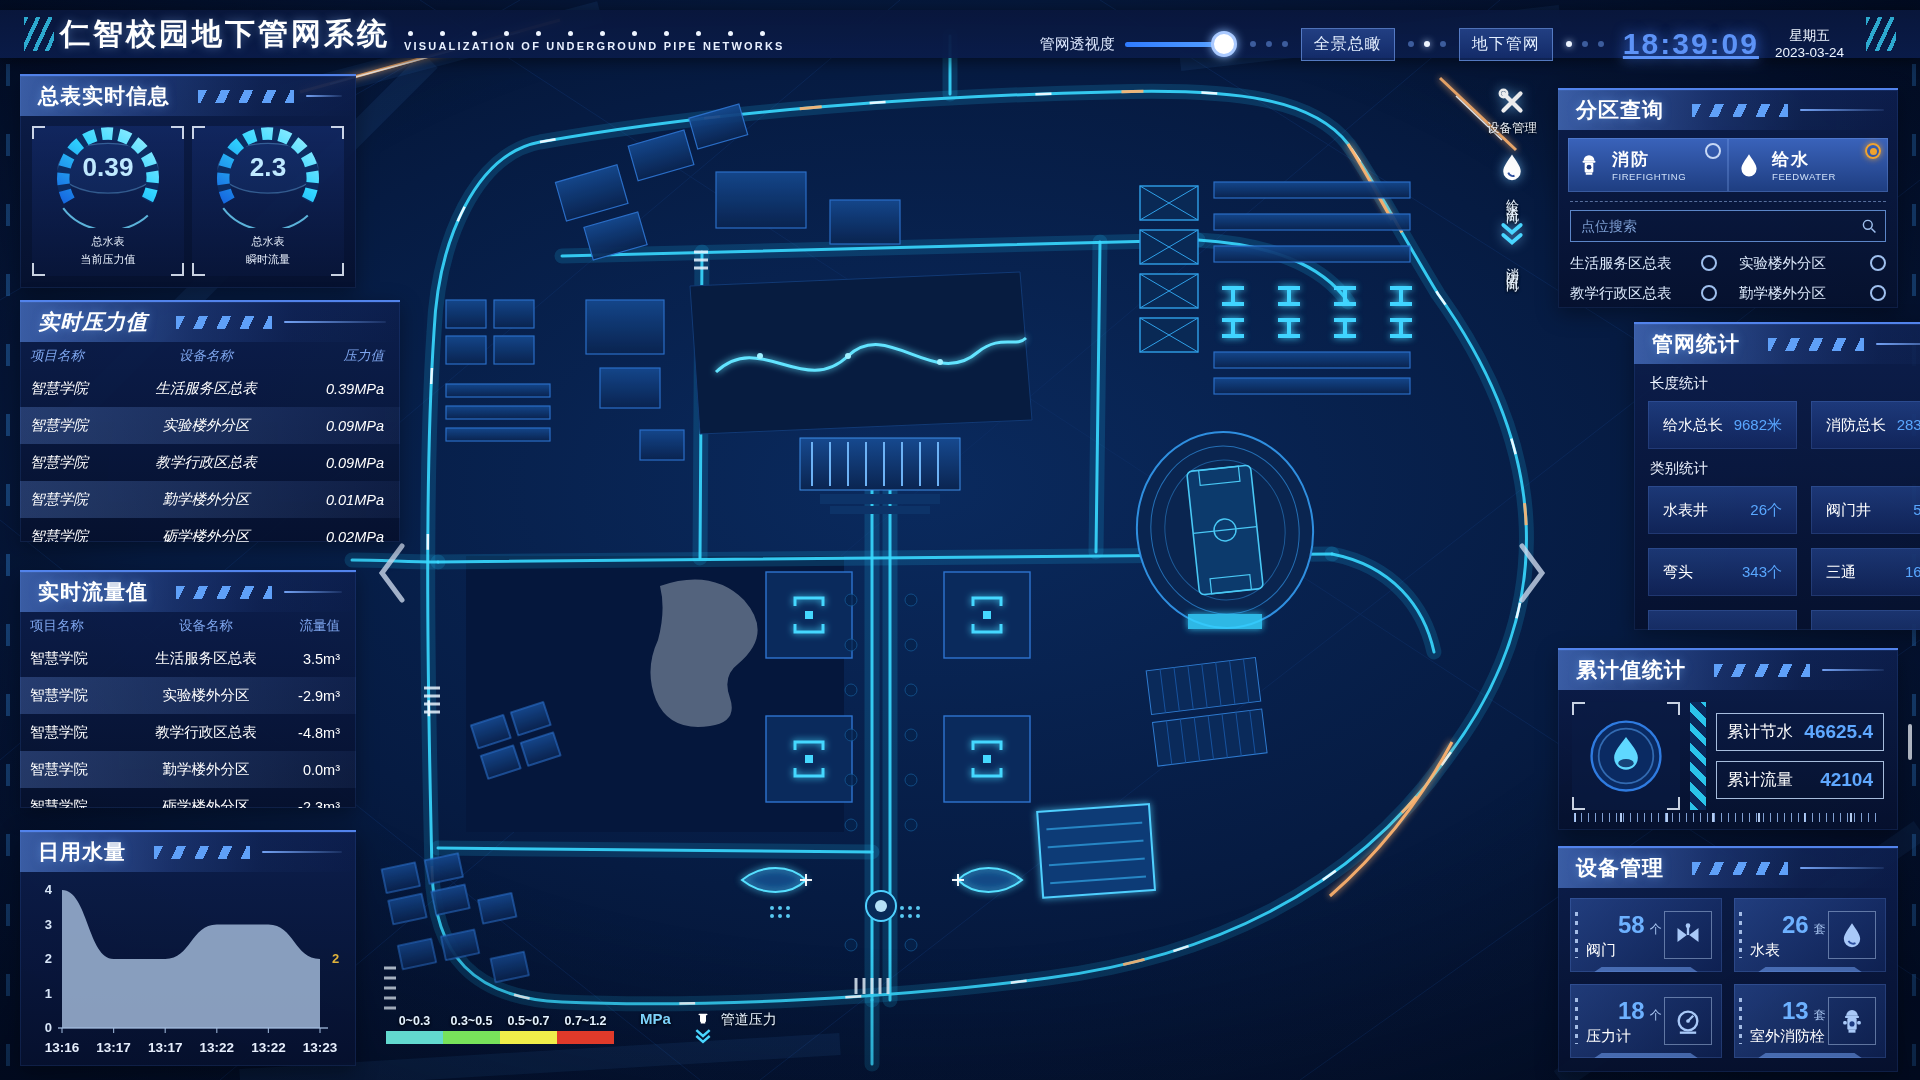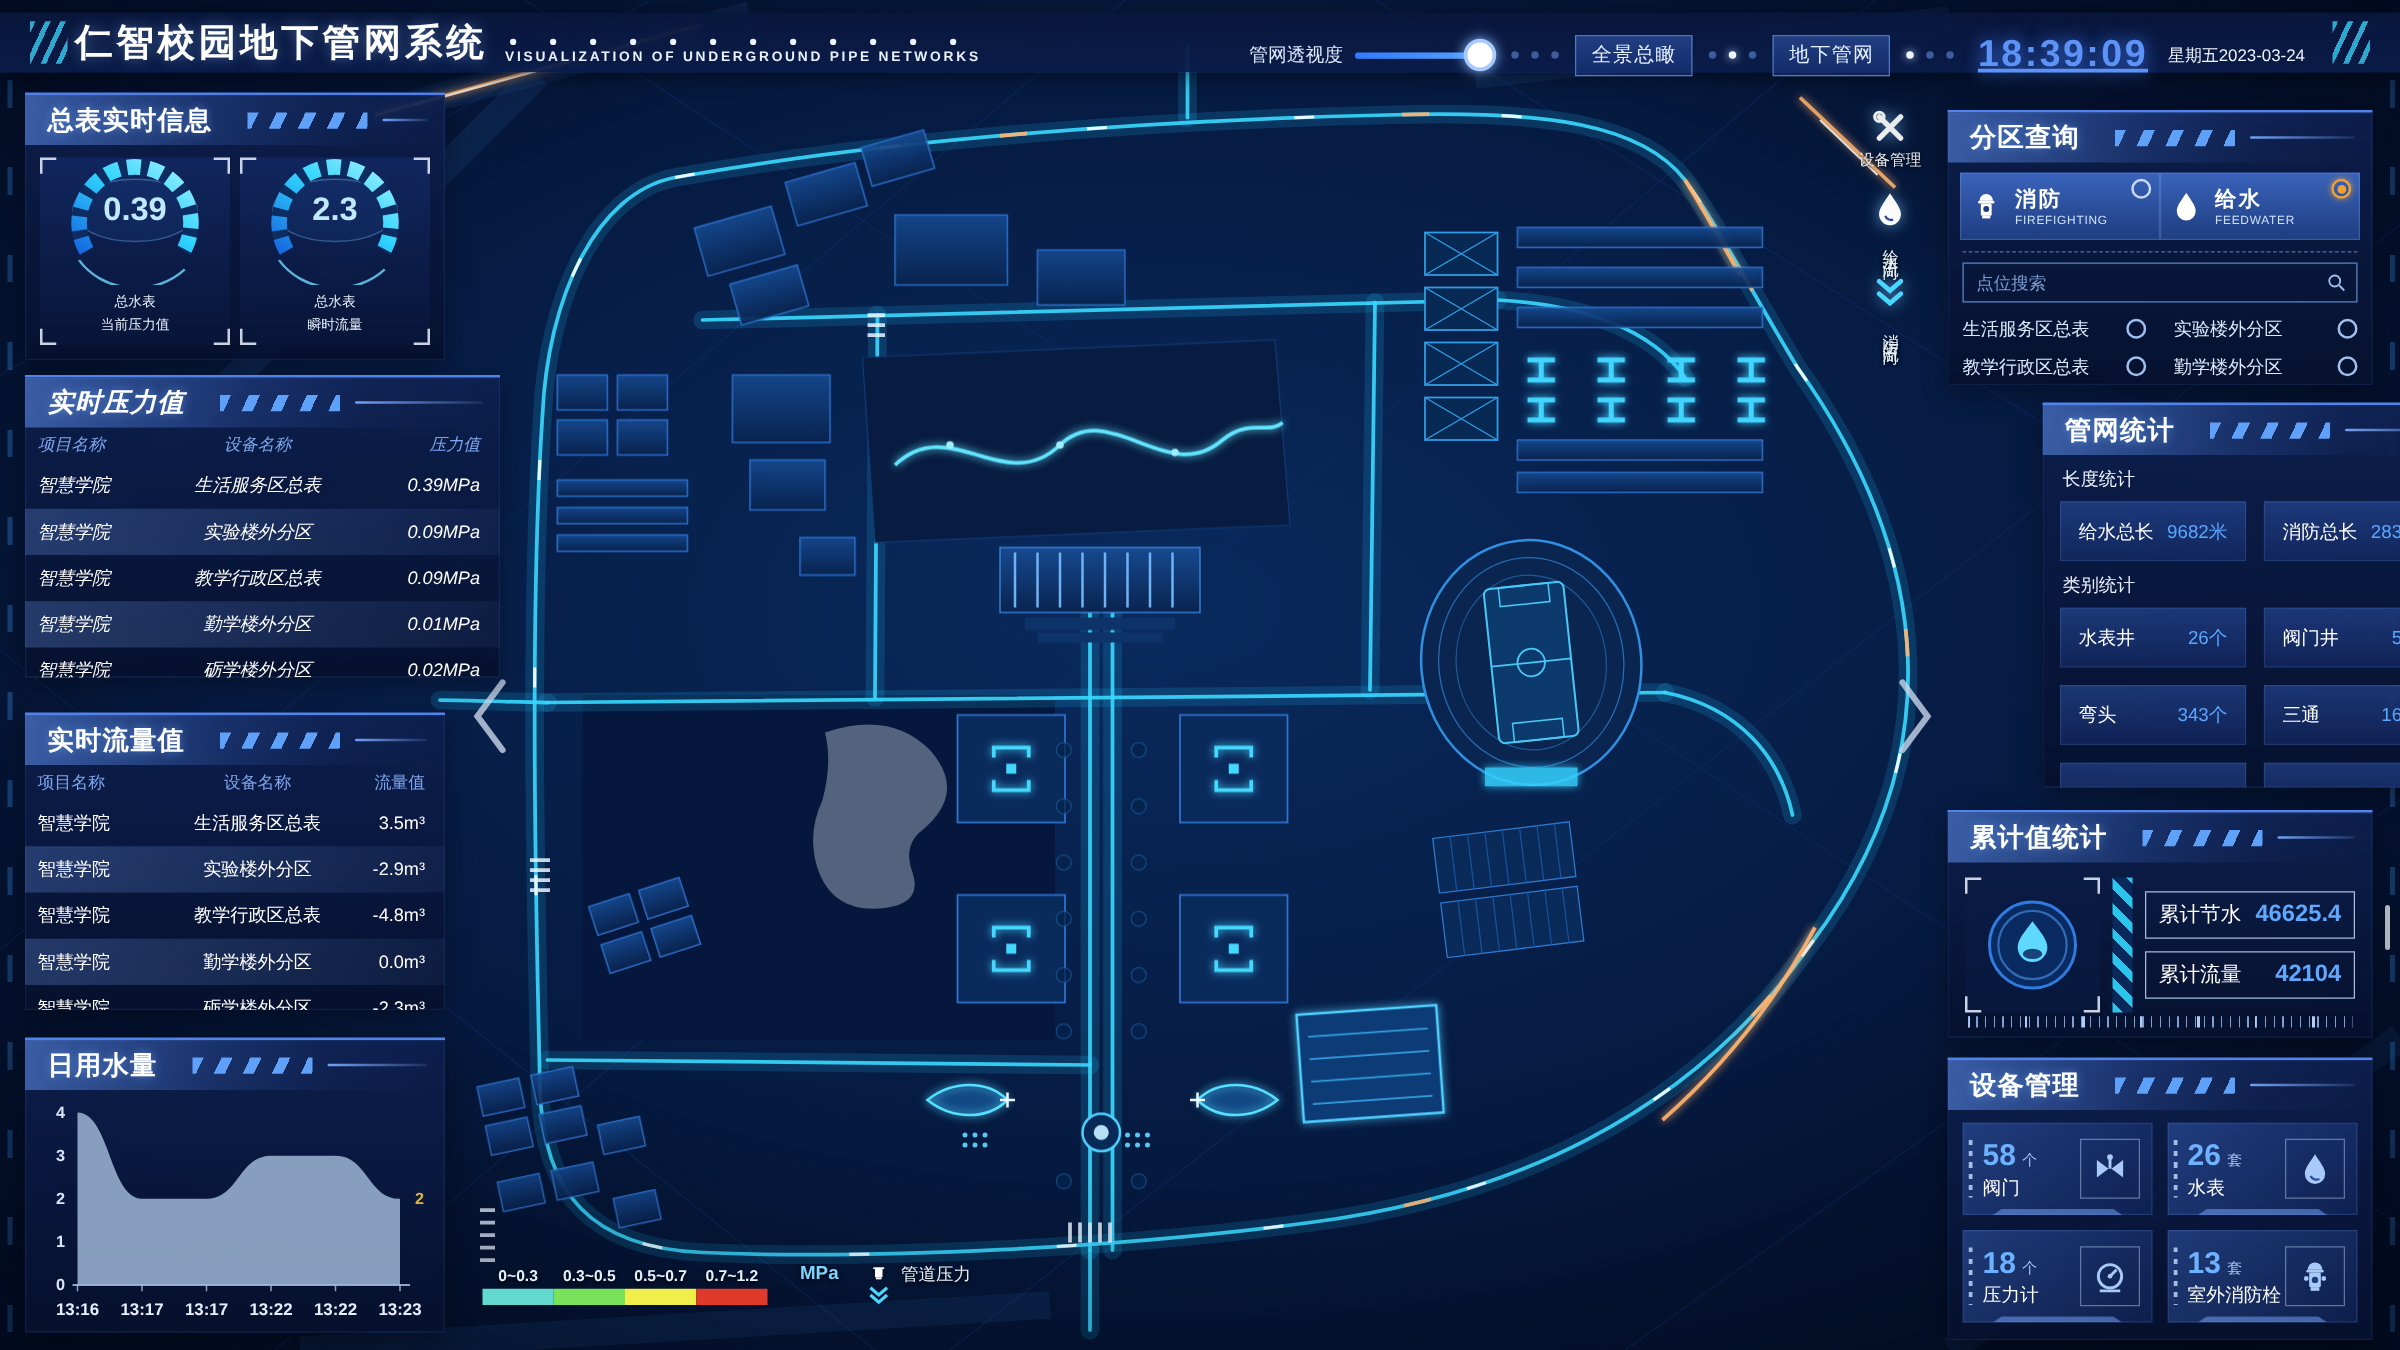--- a/index.html
+++ b/index.html
@@ -30,21 +30,21 @@
           width:20px;height:20px;border-radius:50%;background:#fff;border:3px solid #a9c9ff;
           box-shadow:0 0 10px rgba(140,190,255,.95);}
   .dg{display:flex;gap:10px;margin:0 13px;align-items:center;}
   .dg i{width:6px;height:6px;border-radius:50%;background:#3c5c9c;}
   .dg i.on{background:#eef5ff;box-shadow:0 0 7px #bcd6ff;}
   .hbtn{font-family:inherit;font-size:16px;color:#e4efff;letter-spacing:1px;cursor:pointer;
           background:linear-gradient(180deg,rgba(64,110,210,.45),rgba(30,60,140,.45));
           border:1px solid rgba(130,175,255,.55);padding:5px 12px;}
   .clock-time{font-size:30px;font-weight:700;letter-spacing:2px;color:#5d93f7;margin:0 16px 0 6px;
           text-shadow:0 0 14px rgba(70,130,255,.85);text-decoration:underline;}
-  .datecol{display:flex;flex-direction:row;align-items:center;font-size:13.5px;line-height:17px;
+  .datecol{display:flex;flex-direction:column;align-items:center;font-size:13.5px;line-height:17px;
           color:#eef5ff;margin-right:10px;}
 
   
   .rail{position:absolute;top:64px;bottom:0;width:4px;z-index:1;opacity:.65;
         background:repeating-linear-gradient(180deg,rgba(60,160,255,.55) 0 22px,transparent 22px 70px);}
   .rail.left{left:6px;} .rail.right{right:4px;}
   .vbar{position:absolute;right:8px;top:724px;width:4px;height:36px;background:#eef5ff;border-radius:2px;z-index:1;}
 
   
   .panel{position:absolute;z-index:2;overflow:hidden;border-top:2px solid rgba(86,138,245,.95);
@@ -129,21 +129,21 @@
   .p-dev{left:1558px;top:846px;width:340px;height:224px;}
   .dgrid{display:grid;grid-template-columns:1fr 1fr;gap:12px;padding:10px 12px 0;}
   .dcard{position:relative;height:74px;display:flex;align-items:center;justify-content:space-between;
        padding:0 10px 0 16px;cursor:pointer;
        background:linear-gradient(135deg,rgba(58,100,190,.48),rgba(18,40,98,.58));
        box-shadow:inset 0 0 0 1px rgba(110,156,240,.2);}
   .dcard::before{content:"";position:absolute;left:5px;top:14px;bottom:14px;width:3px;opacity:.85;
        background:repeating-linear-gradient(180deg,#bcd4fa 0 4px,transparent 4px 9px);}
   .dcard::after{content:"";position:absolute;left:16%;right:16%;bottom:0;height:5px;
        background:rgba(120,170,255,.5);clip-path:polygon(0 100%,7% 0,93% 0,100% 100%);}
-  .dnum{font-size:24px;font-weight:700;color:#6db1ff;}
+  .dnum{font-size:24px;font-weight:700;color:#6db1ff;margin-left:32px;}
   .dunit{font-size:12px;color:#a9c6f2;margin-left:5px;}
   .dlabel{font-size:15px;color:#fff;margin-top:2px;}
   .iconframe{position:relative;width:46px;height:46px;display:flex;align-items:center;justify-content:center;
        border:1px solid rgba(190,215,250,.45);}
 
   
   .tools{position:absolute;left:1474px;top:82px;width:76px;z-index:1;display:flex;flex-direction:column;
        align-items:center;color:#f1f7ff;}
   .toolicon{width:40px;height:40px;display:flex;align-items:center;justify-content:center;cursor:pointer;
        filter:drop-shadow(0 0 6px rgba(120,200,255,.7));}

